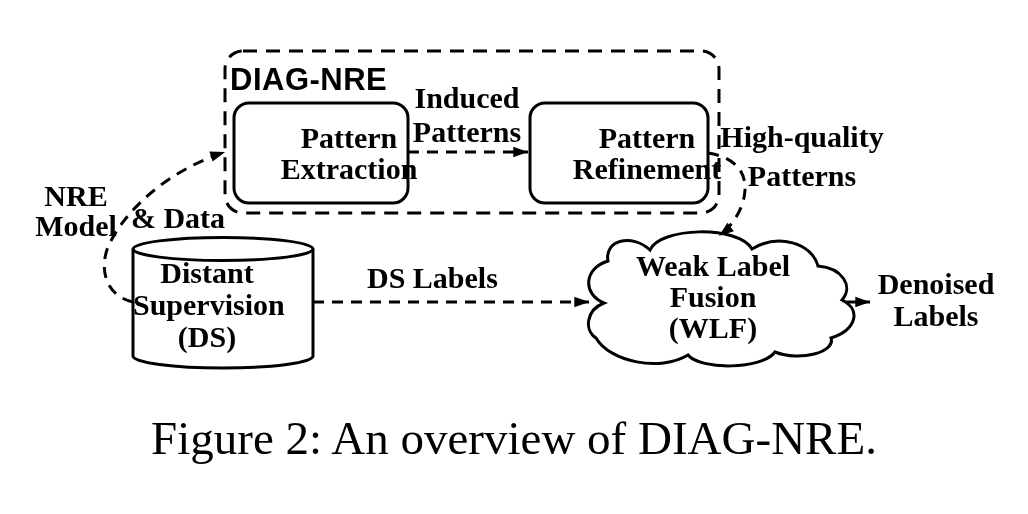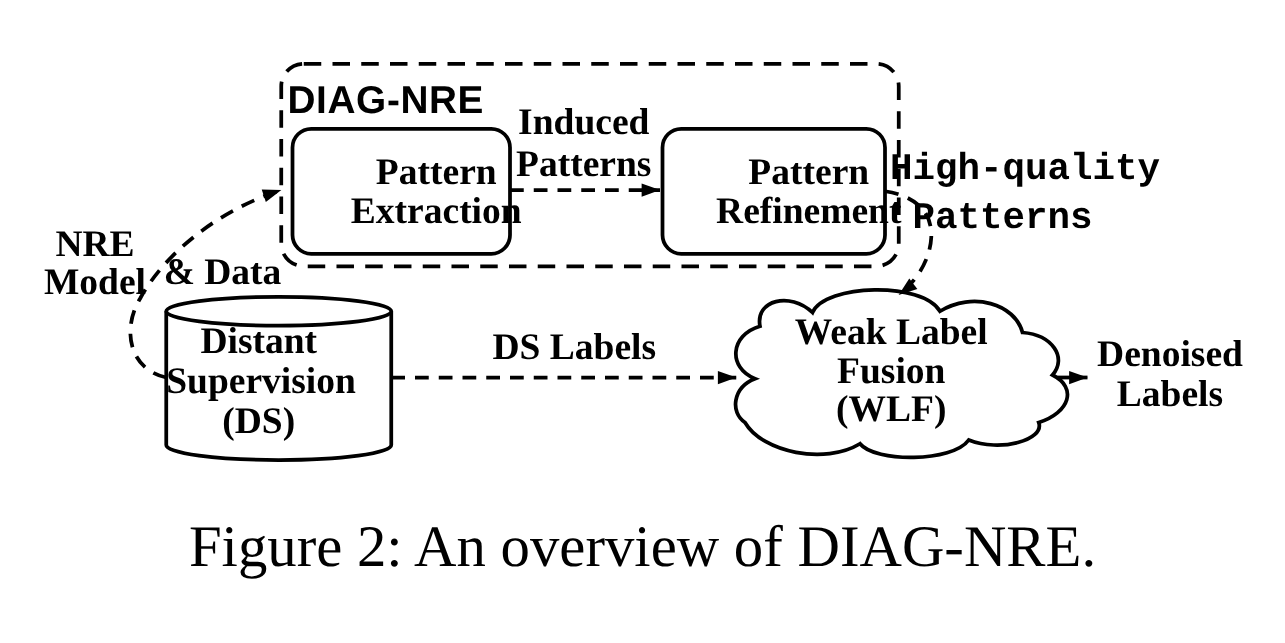--- a/index.html
+++ b/index.html
@@ -13,26 +13,26 @@
   .title{
     position:absolute;left:230px;top:62px;
     font-family:"Liberation Sans","DejaVu Sans",sans-serif;
     font-weight:700;font-size:31px;letter-spacing:0.5px;white-space:nowrap;
   }
   .nodebox{position:absolute;display:flex;flex-direction:column;align-items:center;justify-content:center;
     font-weight:700;font-size:30px;line-height:31px;text-align:center;margin-left:28px;}
   .node-pe{left:234px;top:103px;width:174px;height:100px;}
   .node-pr{left:530px;top:103px;width:178px;height:100px;}
   .lbl-induced{left:397px;top:81px;width:140px;line-height:34px;}
-  .lbl-hq{left:712px;top:117px;width:180px;line-height:39px;font-family:Liberation Mono, monospace;}
+  .lbl-hq{left:712px;top:117px;width:180px;line-height:39px;}
   .lbl-nre{left:26px;top:181px;width:100px;line-height:30px;}
   .lbl-data{left:128px;top:201px;width:100px;text-align:center;}
   .lbl-cyl{left:133px;top:257px;width:148px;line-height:32px;}
   .lbl-cloud{left:592px;top:250px;width:242px;line-height:31px;}
-  .lbl-ds{left:394px;top:261px;width:130px;}
+  .lbl-ds{left:367px;top:261px;width:130px;}
   .lbl-denoised{left:874px;top:268px;width:124px;line-height:32px;}
   .caption{position:absolute;left:0;top:411px;width:100%;text-align:center;
     font-weight:400;font-size:47px;white-space:nowrap;}
   .shape{fill:#ffffff;stroke:#000000;stroke-width:3;}
   .dashedshape{fill:none;stroke:#000000;stroke-width:3;stroke-dasharray:14 9;}
   .darrow{fill:none;stroke:#000000;stroke-width:3;stroke-dasharray:11 8;}
   .sarrow{fill:none;stroke:#000000;stroke-width:3;}
 </style>
 </head>
 <body>

